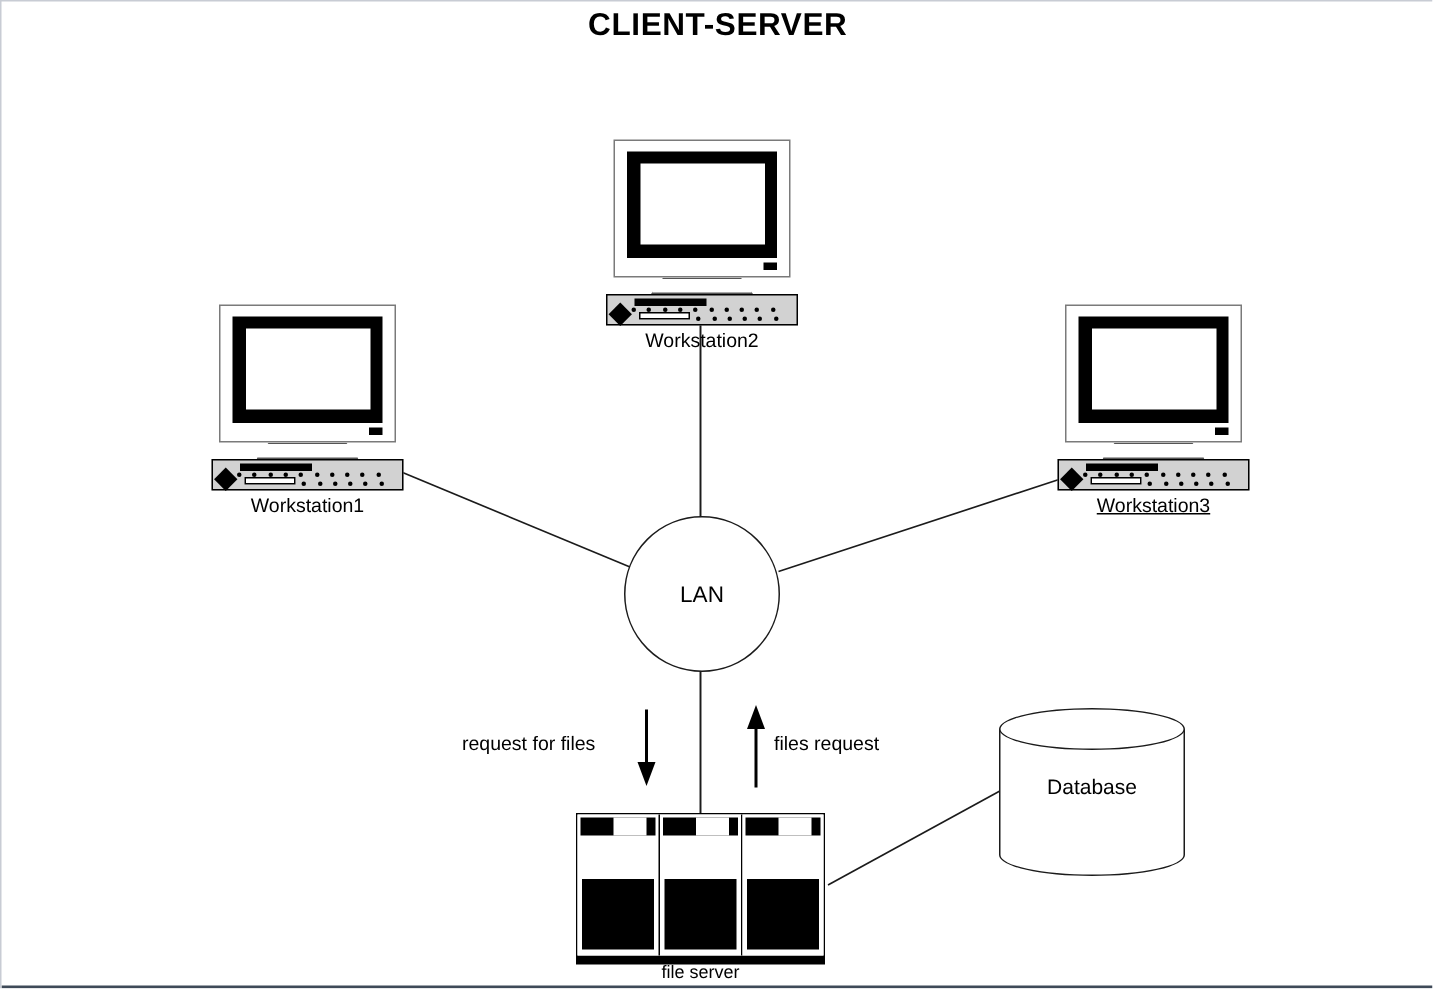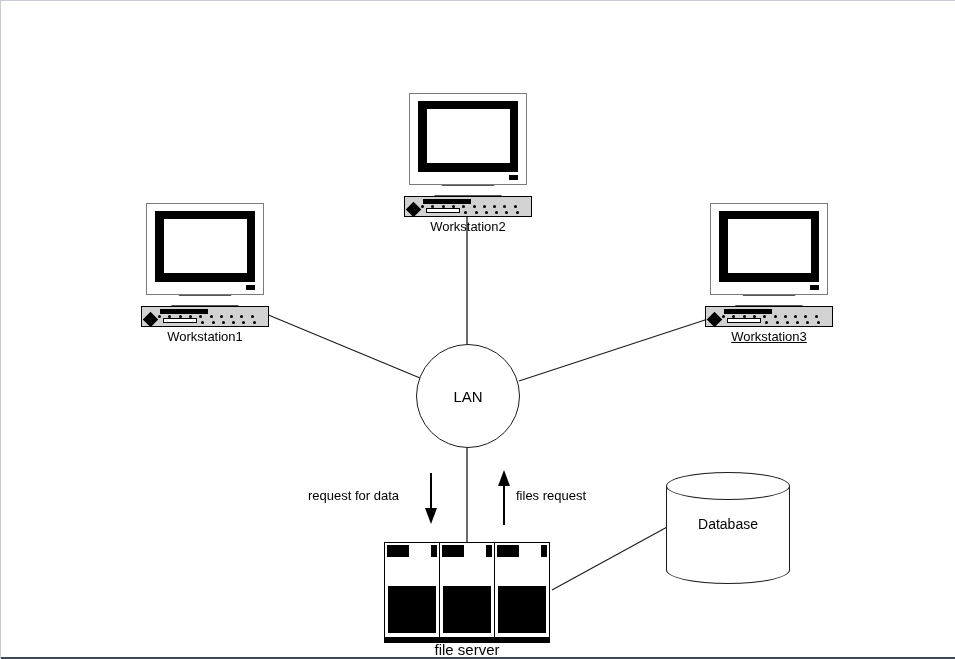--- a/index.html
+++ b/index.html
@@ -300,21 +300,21 @@
     color: #000000;
     white-space: nowrap;
     font-family: "Liberation Sans", sans-serif;
   }
   .server-label {
     position: absolute;
     left: 383px;
     top: 640px;
     width: 166px;
     text-align: center;
-    font-size: 15px;
+    font-size: 12px;
     color: #000000;
     font-family: "Liberation Sans", sans-serif;
   }
   .bottom-rule {
     position: absolute;
     left: 0;
     bottom: 0;
     width: 955px;
     height: 2px;
     background: #3f4a58;
@@ -341,20 +341,21 @@
       <line x1="430" y1="472" x2="430" y2="513" stroke="#000000" stroke-width="2"></line>
       <polygon points="430,523 424,507 436,507" fill="#000000"></polygon>
     </g>
 
     <g>
       <line x1="503" y1="524" x2="503" y2="481" stroke="#000000" stroke-width="2"></line>
       <polygon points="503,469 497,485 509,485" fill="#000000"></polygon>
     </g>
   </svg>
 
+  <div class="diagram-title">CLIENT-SERVER</div>
 
   <div class="workstation" style="left:403px; top:92px;">
     <div class="monitor">
       <div class="bezel">
         <div class="screen"></div>
       </div>
       <div class="led"></div>
     </div>
     <div class="neck">
       <div class="neck-shape"></div>
@@ -455,21 +456,21 @@
         </div>
     </div>
     <div class="node-label">Workstation3</div>
   </div>
 
   <div class="lan-node">
     <div class="lan-circle"></div>
     <div class="lan-text">LAN</div>
   </div>
 
-  <div class="flow-label" style="left:307px; top:487px;">request for data</div>
+  <div class="flow-label" style="left:307px; top:487px;">request for files</div>
   <div class="flow-label" style="left:515px; top:487px;">files request</div>
 
   <div class="file-server">
     <div class="server-rack">
       <div class="server-unit">
         <div class="unit-head">
             <div class="unit-notch"></div>
           </div>
         <div class="unit-panel"></div>
       </div>

